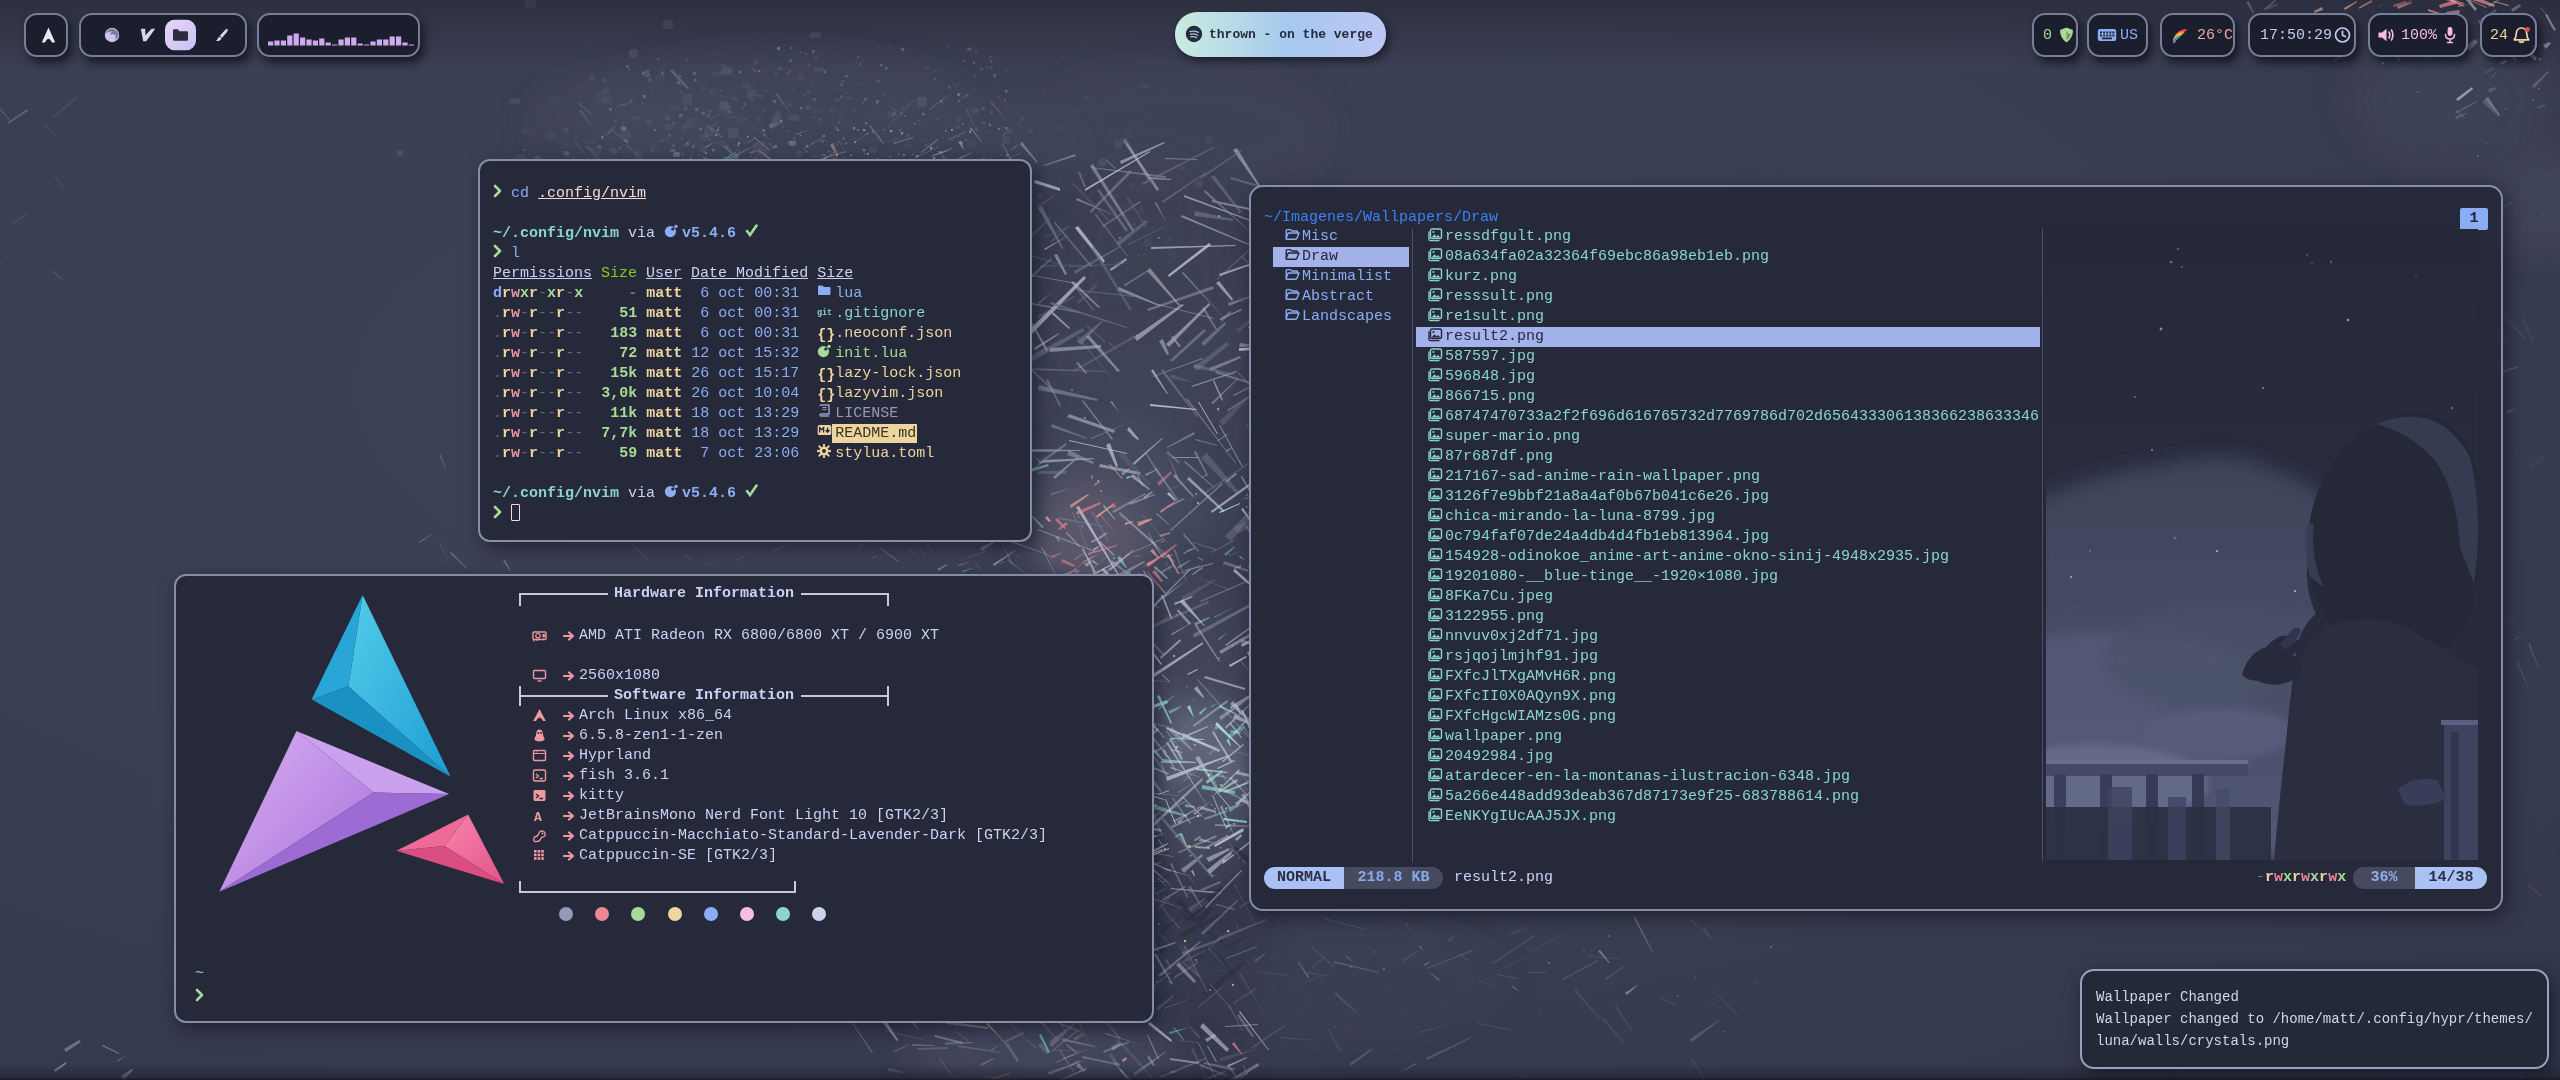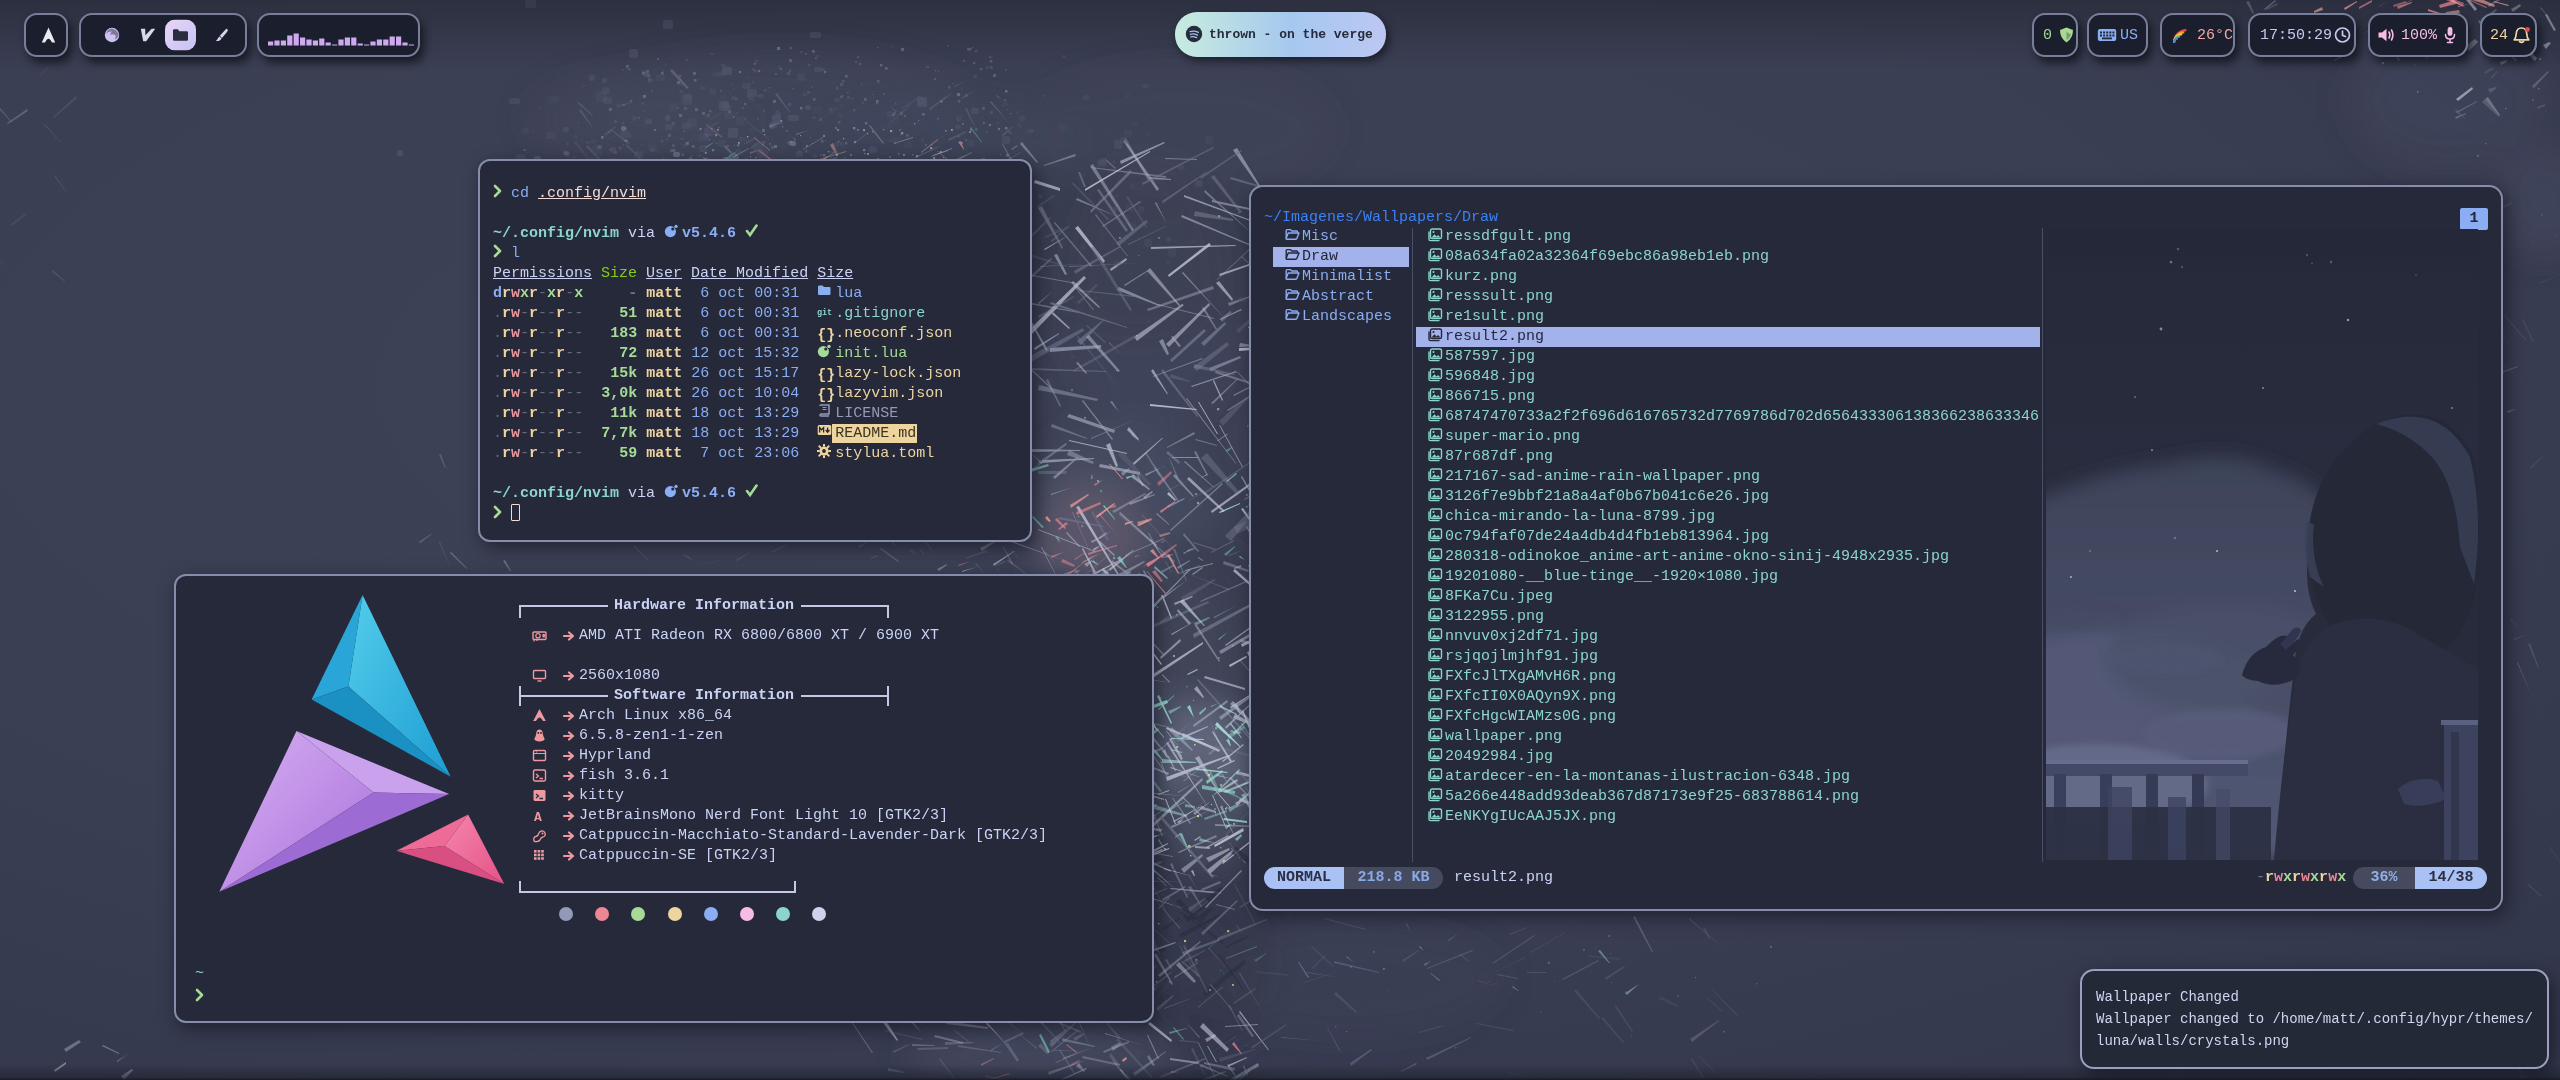--- a/index.html
+++ b/index.html
@@ -1879,21 +1879,21 @@
   <polygon points="340.6,585 326.4,676.4 289.6,689.6" fill="#2aa5d8"></polygon>
   <polygon points="289.6,689.6 326.4,676.4 428.7,766.8" fill="#1b90c2"></polygon>
   <polygon points="274.5,721.1 427.1,784.1 351.6,782.5" fill="#c9a1ec"></polygon>
   <polygon points="274.5,721.1 351.6,782.5 197.3,881.7" fill="url(#pu)"></polygon>
   <polygon points="197.3,881.7 351.6,782.5 427.1,784.1" fill="#9d6bd4"></polygon>
   <polygon points="446.1,804.6 482.3,873.9 422.4,836.1" fill="url(#pk)"></polygon>
   <polygon points="446.1,804.6 422.4,836.1 374.3,840.8" fill="#ee6a97"></polygon>
   <polygon points="374.3,840.8 422.4,836.1 482.3,873.9" fill="#d94f82"></polygon>
  </g>
 </svg>
-<div class="fhead" style="top:20px">
+<div class="fhead" style="top:8px">
         <span class="fline" style="left:0;width:89px"></span>
         <span class="fline" style="left:282px;right:0"></span>
         <b class="fht">Hardware Information</b>
         <span class="fstub" style="left:0;height:12px;top:10px"></span>
         <span class="fstub" style="right:0;height:12px;top:10px"></span>
       </div>
       <div class="frow" style="top:50px">
         <span class="fic">
           <svg class="" style="display:block" width="15" height="15" viewBox="0 0 15 15" xmlns="http://www.w3.org/2000/svg">
             <rect x="1" y="4" width="13" height="7.5" rx="1" fill="none" stroke="#ee99a0" stroke-width="1.4"></rect>
@@ -2188,21 +2188,21 @@
                 <rect x="3.5" y="1" width="11" height="9.5" rx="1.6" fill="none" stroke="#8bd5ca" stroke-width="1.4"></rect>
                 <path d="M2 3.5 L2 11.2 Q2 12.6 3.4 12.6 L12.5 12.6" fill="none" stroke="#8bd5ca" stroke-width="1.4"></path>
                 <circle cx="6.5" cy="4" r="1.1" fill="#8bd5ca"></circle>
                 <path d="M4.5 9.5 L7.5 6.2 L9.5 8.4 L11 7 L13.5 9.5 Z" fill="#8bd5ca"></path>
               </svg></span></span><span style="color:#8bd5ca">0c794faf07de24a4db4d4fb1eb813964.jpg</span>
 <span style="display:inline-block;width:27px;height:14px;vertical-align:-2px"><span style="display:block;margin-left:9px;height:14px"><svg class="" style="display:block" width="16" height="14" viewBox="0 0 16 14" xmlns="http://www.w3.org/2000/svg">
                 <rect x="3.5" y="1" width="11" height="9.5" rx="1.6" fill="none" stroke="#8bd5ca" stroke-width="1.4"></rect>
                 <path d="M2 3.5 L2 11.2 Q2 12.6 3.4 12.6 L12.5 12.6" fill="none" stroke="#8bd5ca" stroke-width="1.4"></path>
                 <circle cx="6.5" cy="4" r="1.1" fill="#8bd5ca"></circle>
                 <path d="M4.5 9.5 L7.5 6.2 L9.5 8.4 L11 7 L13.5 9.5 Z" fill="#8bd5ca"></path>
-              </svg></span></span><span style="color:#8bd5ca">280318-odinokoe_anime-art-anime-okno-sinij-4948x2935.jpg</span>
+              </svg></span></span><span style="color:#8bd5ca">154928-odinokoe_anime-art-anime-okno-sinij-4948x2935.jpg</span>
 <span style="display:inline-block;width:27px;height:14px;vertical-align:-2px"><span style="display:block;margin-left:9px;height:14px"><svg class="" style="display:block" width="16" height="14" viewBox="0 0 16 14" xmlns="http://www.w3.org/2000/svg">
                 <rect x="3.5" y="1" width="11" height="9.5" rx="1.6" fill="none" stroke="#8bd5ca" stroke-width="1.4"></rect>
                 <path d="M2 3.5 L2 11.2 Q2 12.6 3.4 12.6 L12.5 12.6" fill="none" stroke="#8bd5ca" stroke-width="1.4"></path>
                 <circle cx="6.5" cy="4" r="1.1" fill="#8bd5ca"></circle>
                 <path d="M4.5 9.5 L7.5 6.2 L9.5 8.4 L11 7 L13.5 9.5 Z" fill="#8bd5ca"></path>
               </svg></span></span><span style="color:#8bd5ca">19201080-__blue-tinge__-1920×1080.jpg</span>
 <span style="display:inline-block;width:27px;height:14px;vertical-align:-2px"><span style="display:block;margin-left:9px;height:14px"><svg class="" style="display:block" width="16" height="14" viewBox="0 0 16 14" xmlns="http://www.w3.org/2000/svg">
                 <rect x="3.5" y="1" width="11" height="9.5" rx="1.6" fill="none" stroke="#8bd5ca" stroke-width="1.4"></rect>
                 <path d="M2 3.5 L2 11.2 Q2 12.6 3.4 12.6 L12.5 12.6" fill="none" stroke="#8bd5ca" stroke-width="1.4"></path>
                 <circle cx="6.5" cy="4" r="1.1" fill="#8bd5ca"></circle>

